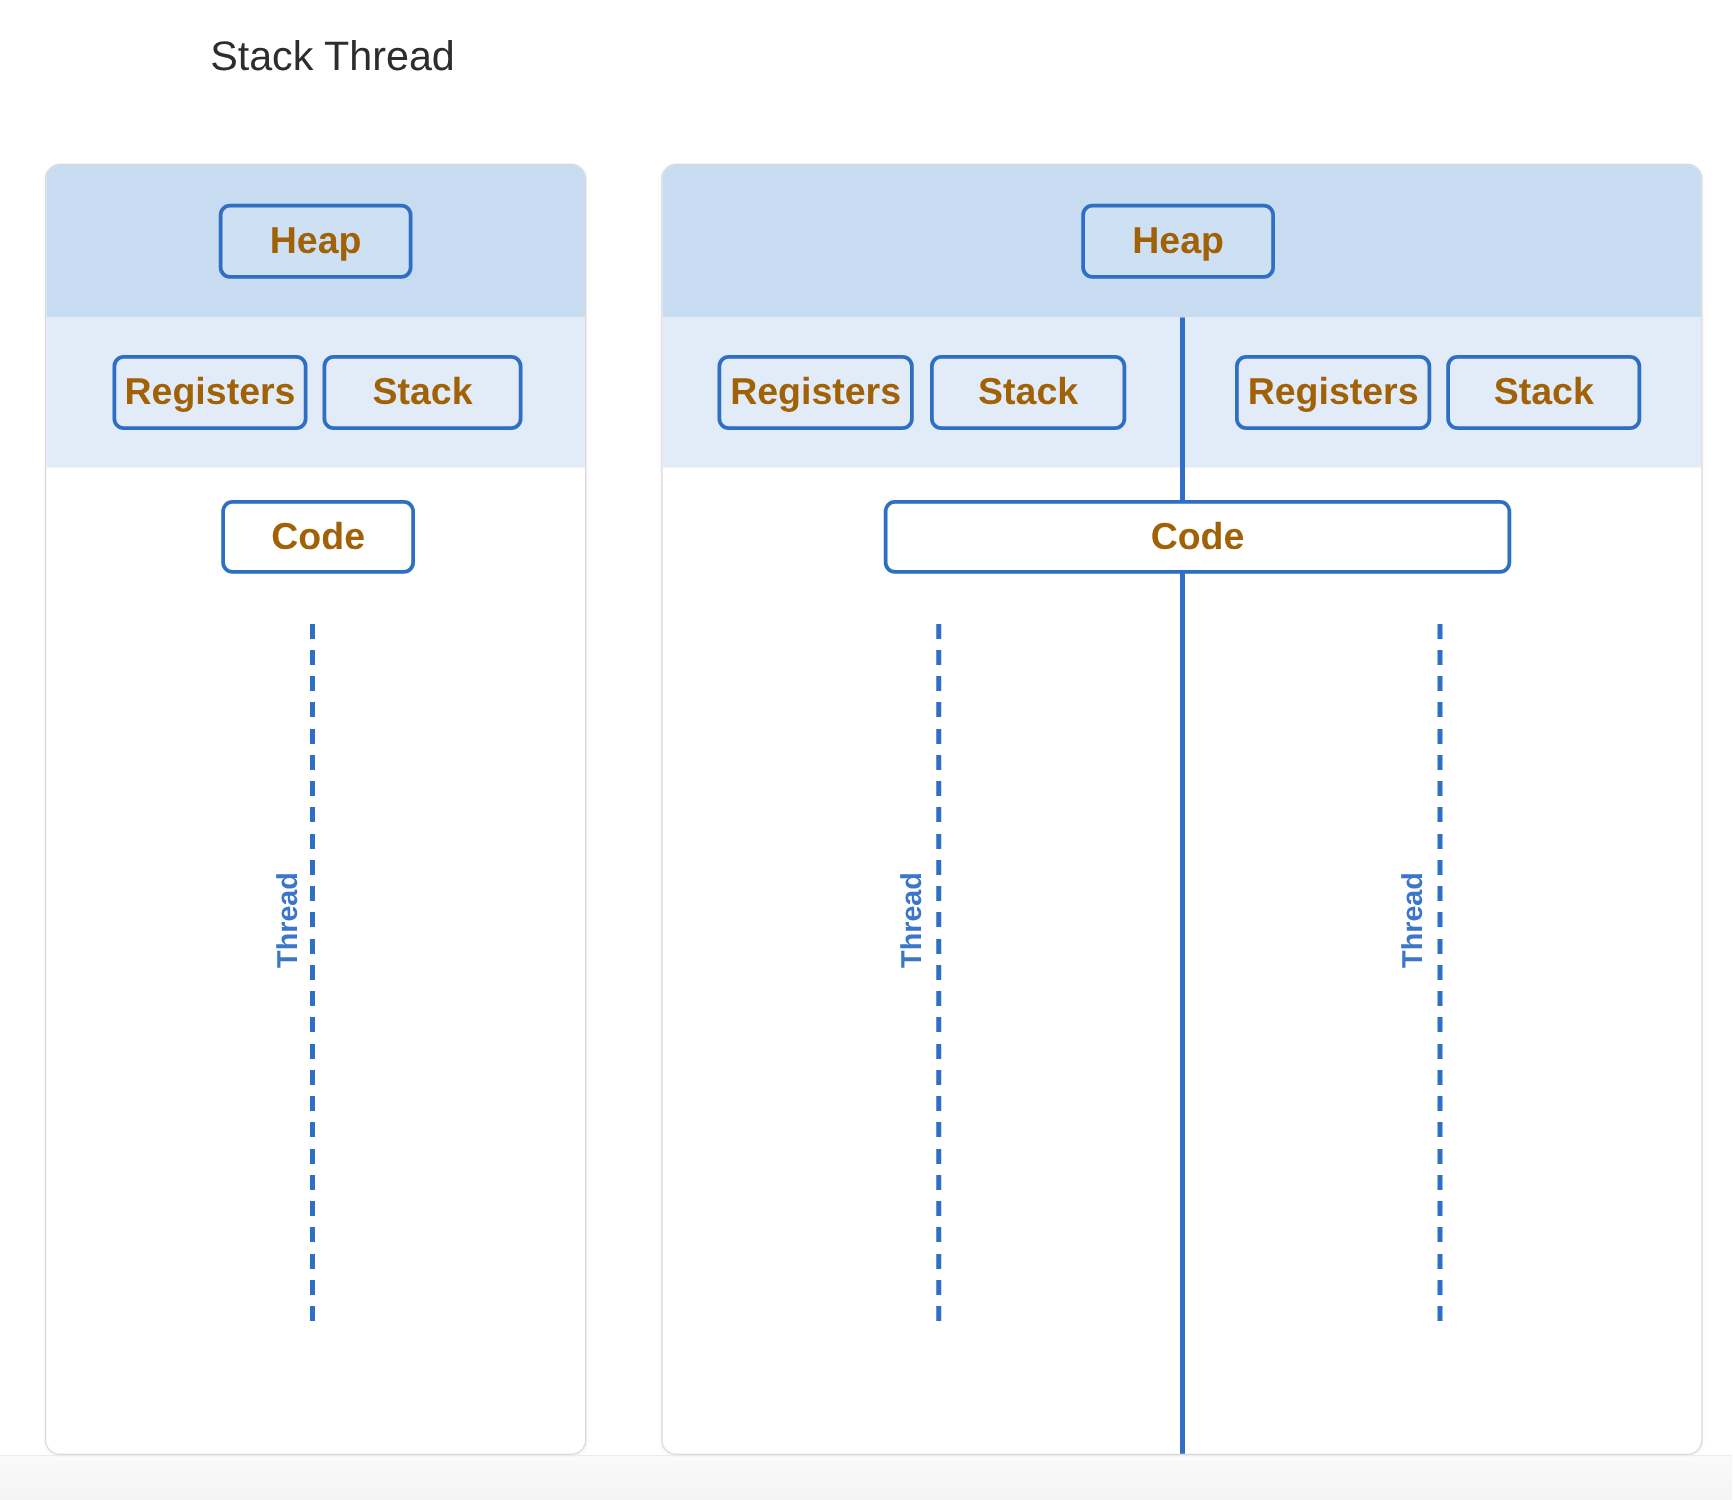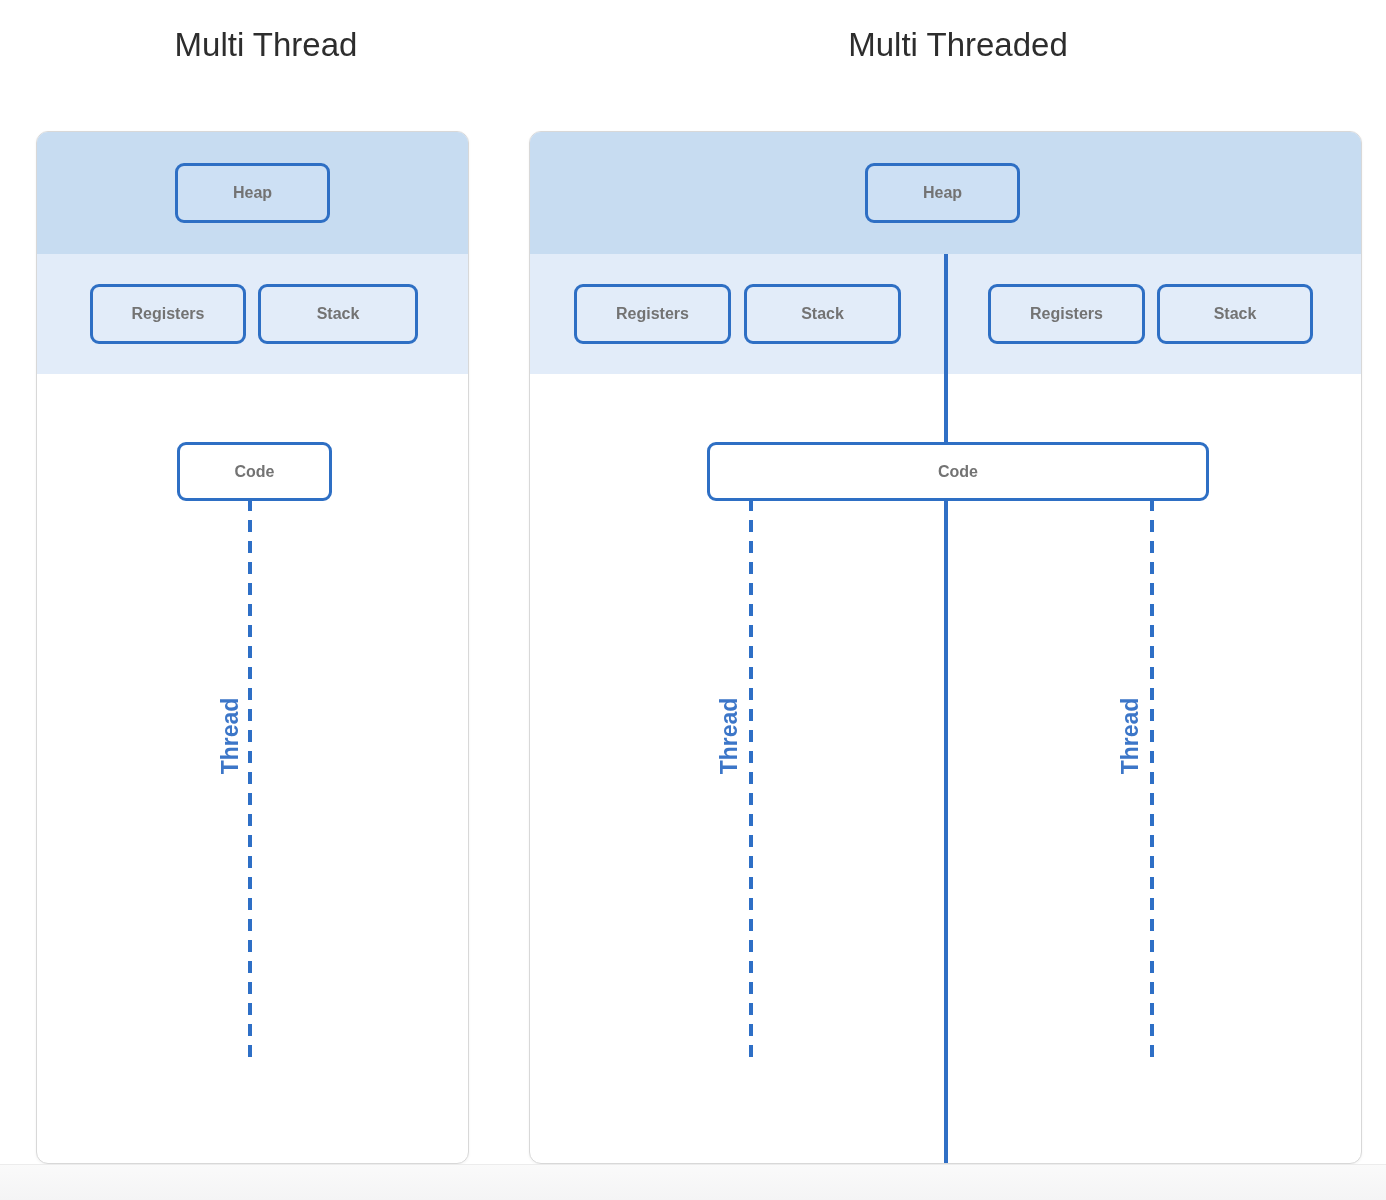--- a/index.html
+++ b/index.html
@@ -43,28 +43,28 @@
   .band-heap { top: 0;     height: 122px; background: #c7dcf1; }
   .band-regs { top: 122px; height: 120px; background: #e2ecf9; }
 
   .nbox {
     position: absolute;
     border: 3px solid #2e6fc4;
     border-radius: 9px;
     display: flex;
     align-items: center;
     justify-content: center;
-    font-size: 16px;
+    font-size: 30px;
     font-weight: 700;
-    color: #737373;
+    color: #a16207;
     z-index: 3;
   }
   .nbox-heap { background: #cde0f4; }
   .nbox-regs { background: #e2ecf9; text-align: right; }
-  .nbox-code { background: #ffffff; margin-top: 42px; }
+  .nbox-code { background: #ffffff; }
 
   
   .s-heap      { left: 138px; top: 31px;  width: 155px; height: 60px; }
   .s-registers { left: 53px;  top: 152px; width: 156px; height: 60px; }
   .s-stack     { left: 221px; top: 152px; width: 160px; height: 60px; }
   .s-code      { left: 140px; top: 268px; width: 155px; height: 59px; }
 
   
   .m-heap       { left: 335px; top: 31px;  width: 155px; height: 60px; }
   .m-registers1 { left: 44px;  top: 152px; width: 157px; height: 60px; }
@@ -120,23 +120,22 @@
     height: 36px;
     background: linear-gradient(to bottom, #fafafa, #f4f4f5);
     border-top: 1px solid #ececec;
   }
 </style>
 </head>
 <body>
 
 <div class="canvas">
 
-  <div class="diagram-title title-single">Multi Thread</div>
+  <div class="diagram-title title-single">Stack Thread</div>
 
-  <div class="diagram-title title-multi">Multi Threaded</div>
 
   <section class="panel panel-single">
     <div class="band band-heap"></div>
     <div class="band band-regs"></div>
 
     <div class="nbox nbox-heap s-heap">Heap</div>
 
     <div class="nbox nbox-regs s-registers">Registers</div>
 
     <div class="nbox nbox-regs s-stack">Stack</div>

